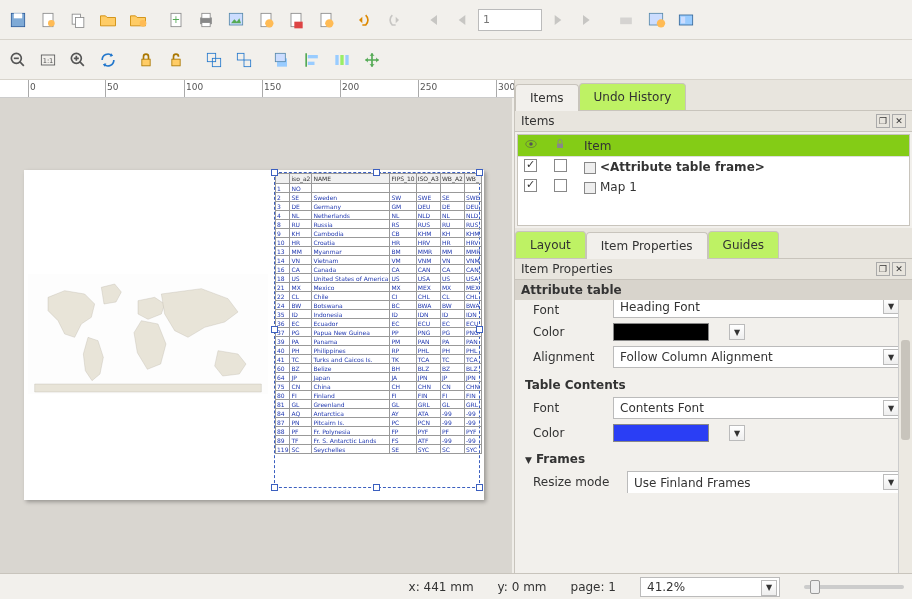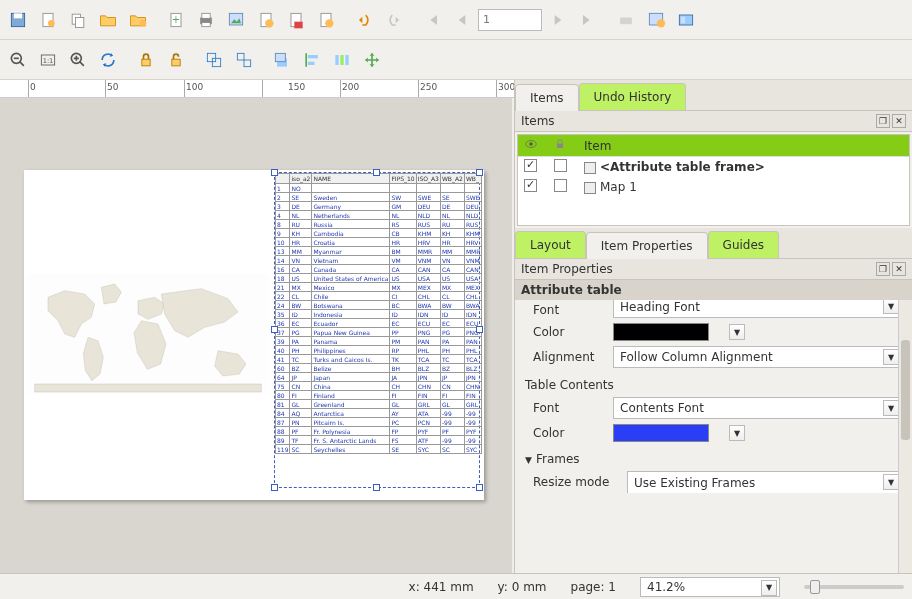--- a/index.html
+++ b/index.html
@@ -57,21 +57,21 @@
 
   .props-area { flex: 1; overflow: hidden; display: flex; flex-direction: column; }
   .props-title { padding: 3px 6px; background: #d8d4cc; font-weight: bold; font-size: 12px; }
   .props-scroll { flex: 1; overflow-y: auto; padding: 4px 10px 4px 18px; }
   .form-row { display: flex; align-items: center; margin: 5px 0; gap: 8px; }
   .form-row label { width: 72px; font-size: 12px; }
   .form-row .field { flex: 1; height: 22px; border: 1px solid #bbb; background: #fff; display: flex; align-items: center; padding: 0 6px; font-size: 12px; position: relative; }
   .form-row .field.cut-top { border-top: none; margin-top: -6px; }
   .dropdown-arrow { position: absolute; right: 2px; top: 2px; width: 16px; height: 16px; border: 1px solid #bbb; background: linear-gradient(#fff,#eee); display: flex; align-items: center; justify-content: center; font-size: 8px; }
   .color-swatch { width: 96px; height: 18px; border: 1px solid #888; margin-right: 20px; }
-  .section-head { font-weight: normal; font-size: 12px; margin: 10px 0 4px -8px; }
+  .section-head { font-weight: bold; font-size: 12px; margin: 10px 0 4px -8px; }
   .section-head .disclosure { display: inline-block; margin-right: 4px; font-size: 9px; }
   .scrollbar-fake { position: absolute; right: 0; top: 0; bottom: 0; width: 14px; background: #ece9e2; border-left: 1px solid #ccc; }
   .scrollbar-fake .thumb { position: absolute; left: 2px; right: 2px; top: 40px; height: 100px; background: #c8c4bc; border-radius: 3px; }
 
   
   .status { position: absolute; bottom: 0; left: 0; right: 0; height: 26px; background: #f2f0ec; border-top: 1px solid #c8c4bc; display: flex; align-items: center; font-size: 12px; padding: 0 8px; gap: 24px; }
   .status .spacer { flex: 1; }
   .zoom-box { width: 140px; height: 20px; border: 1px solid #bbb; background: #fff; display: flex; align-items: center; padding: 0 6px; position: relative; }
   .slider { width: 100px; height: 4px; background: #ccc; position: relative; border-radius: 2px; }
   .slider .knob { position: absolute; top: -5px; left: 6px; width: 10px; height: 14px; background: #eee; border: 1px solid #999; border-radius: 2px; }
@@ -287,21 +287,21 @@
 </div>
 
 <div class="ruler-h" id="ruler-h">
     <div class="tick" style="left: 28px;"></div>
     <div class="label" style="left: 30px;">0</div>
     <div class="tick" style="left: 105px;"></div>
     <div class="label" style="left: 107px;">50</div>
     <div class="tick" style="left: 184px;"></div>
     <div class="label" style="left: 186px;">100</div>
     <div class="tick" style="left: 262px;"></div>
-    <div class="label" style="left: 264px; padding-left: 24px;">150</div>
+    <div class="label" style="left: 264px;">150</div>
     <div class="tick" style="left: 340px;"></div>
     <div class="label" style="left: 342px;">200</div>
     <div class="tick" style="left: 418px;"></div>
     <div class="label" style="left: 420px;">250</div>
     <div class="tick" style="left: 496px;"></div>
     <div class="label" style="left: 498px;">300</div>
   </div>
 
 <div class="canvas-wrap">
   <div class="page">
@@ -719,21 +719,21 @@
         <div style="display:flex;align-items:center">
             <div class="color-swatch" id="contents-color" style="background: rgb(42, 62, 245);"></div>
             <span class="dropdown-arrow" style="position:static">▼</span>
           </div>
       </div>
 
       <div class="section-head"><span class="disclosure">▼</span><span>Frames</span></div>
       <div class="form-row">
         <label style="width:86px">Resize mode</label>
         <div class="field" style="border-bottom:none">
-            <span>Use Existing Frames</span>
+            <span>Use Finland Frames</span>
             <span class="dropdown-arrow">▼</span>
           </div>
       </div>
     </div>
     <div class="scrollbar-fake">
         <div class="thumb"></div>
       </div>
   </div>
 </div>
 

